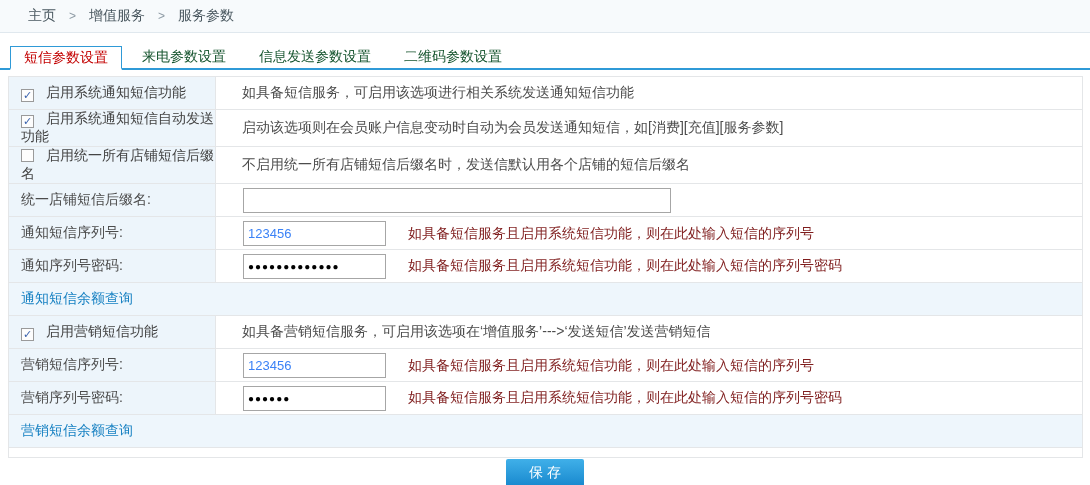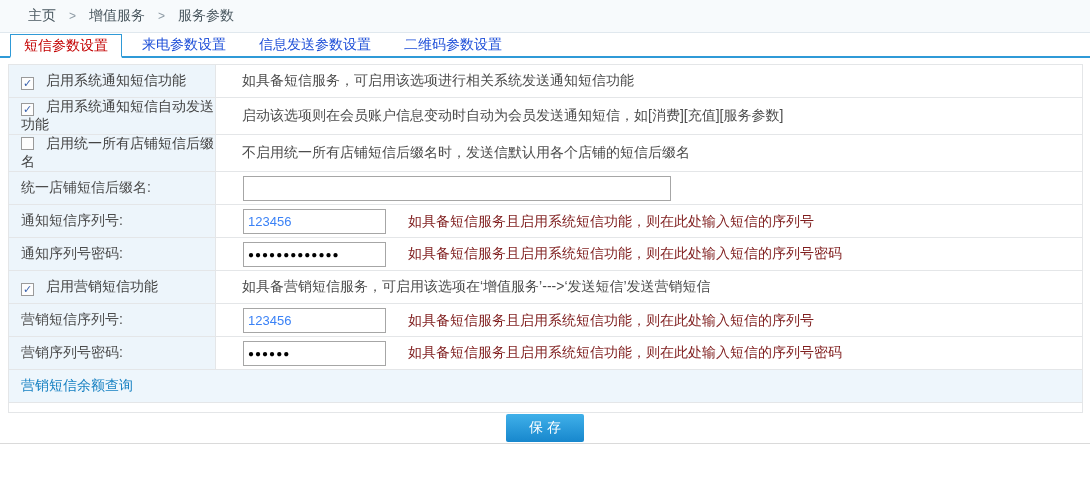--- a/index.html
+++ b/index.html
@@ -6,23 +6,23 @@
   html,body { width:1090px; height:485px; background:#fff;
     font-family:"Liberation Sans","DejaVu Sans",sans-serif; font-size:14px; color:#4c4c4c; }
 
   
   .crumb-bar { height:33px; background:#f7fafc; border-bottom:1px solid #e0e8ee;
     display:flex; align-items:center; padding-left:28px; color:#49575f; }
   .crumb-sep { margin:0 13px; color:#8d9aa4; font-size:12px; }
   .crumb-item { cursor:default; }
 
   
-  .tabs { margin-top:1px; padding-left:10px; display:flex; align-items:flex-end;
+  .tabs { margin-top:13px; padding-left:10px; display:flex; align-items:flex-end;
     border-bottom:2px solid #2f9ad7; height:24px; }
-  .tab { padding:0 13px; line-height:21px; height:22px; color:#1d4ed8; cursor:pointer; }
+  .tab { padding:0 13px; line-height:21px; height:22px; color:#14532d; cursor:pointer; }
   .tab.active { border:1px solid #2f9ad7; border-bottom:2px solid #fff; height:24px;
     line-height:21px; margin-bottom:-2px; background:#fff; color:#c30000; }
   .tab + .tab { margin-left:7px; }
 
   
   table.form { border-collapse:collapse; margin:6px 0 0 8px; width:1075px; table-layout:fixed; }
   td { border:1px solid #e4e6e8; height:33px; vertical-align:middle; }
   td.lbl { width:207px; background:#edf5fb; padding-left:12px; }
   td.val { padding-left:26px; background:#fff; }
   tr.linkrow td { background:#eef6fc; padding-left:12px; }
@@ -106,20 +106,23 @@
     <td class="val">
       <input type="text" class="txt small" value="123456" style=""><span class="desc">如具备短信服务且启用系统短信功能，则在此处输入短信的序列号</span>
     </td>
   </tr>
   <tr>
     <td class="lbl"><span>通知序列号密码:</span></td>
     <td class="val">
       <input type="text" class="txt small pwd" value="●●●●●●●●●●●●●" style=""><span class="desc">如具备短信服务且启用系统短信功能，则在此处输入短信的序列号密码</span>
     </td>
   </tr>
+  <tr class="linkrow">
+    <td colspan="2"><a class="blue-link">通知短信余额查询</a></td>
+  </tr>
   <tr>
     <td class="lbl">
       <span class="cb checked">
             <span class="mark">✓</span>
           </span>
       <span class="cb-label">启用营销短信功能</span>
     </td>
     <td class="val"><span>如具备营销短信服务，可启用该选项在‘增值服务’---&gt;‘发送短信’发送营销短信</span></td>
   </tr>
   <tr>

